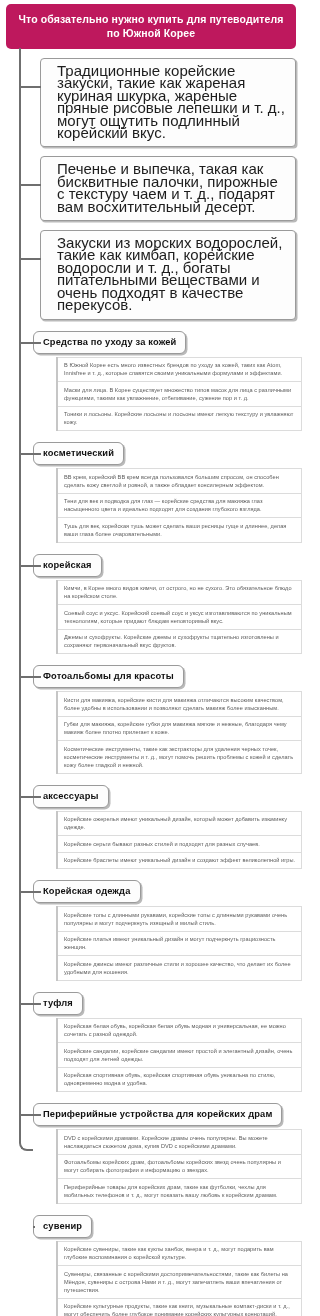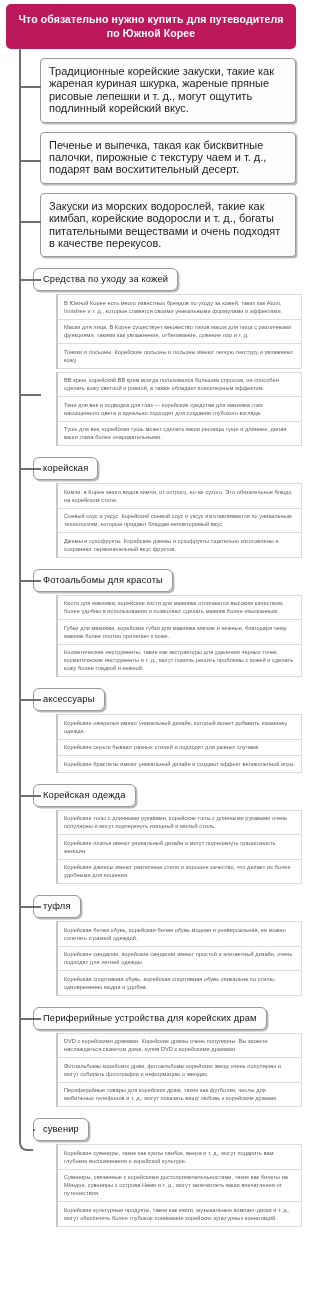--- a/index.html
+++ b/index.html
@@ -59,40 +59,41 @@
     background: #6f6f6f;
   }
 
   
   .leafbox {
     margin: 9px 14px 0 40px;
     border: 1px solid #9a9a9a;
     border-radius: 4px;
     background: #fdfdfd;
     box-shadow: 1.5px 1.5px 0 rgba(130,130,130,.55);
-    padding: 6px 7px 7px 8px;
-    font-size: 11px;
+    padding: 6px 7px 7px 16px;
+    font-size: 15px;
     line-height: 12.4px;
     color: #1d1d1d;
   }
 
   
   .cat {
     display: inline-block;
     margin: 11px 0 0 33px;
     border: 1px solid #9a9a9a;
     border-radius: 6px;
     background: #fdfdfd;
     box-shadow: 1.5px 1.5px 0 rgba(130,130,130,.55);
     padding: 4px 9px 5px 9px;
     font-size: 9.3px;
     line-height: 12px;
     color: #111;
     letter-spacing: .15px;
     white-space: nowrap;
+    font-weight: bold;
   }
 
   
   .substack {
     margin: 3px 8px 0 56px;
     border-left: 2px solid #c6c6c6;
     padding-left: 0;
   }
   .sub {
     border: 1px solid #dcdcdc;
@@ -127,21 +128,21 @@
       </div>
       <div class="branch">
         <div class="lead" style="top: 28px;"></div>
         <div class="leafbox">Закуски из морских водорослей, такие как кимбап, корейские водоросли и т. д., богаты питательными веществами и очень подходят в качестве перекусов.</div>
       </div>
       <div class="branch"><div class="lead" style="top: 22px;"></div><div class="cat">Средства по уходу за кожей</div><div class="substack">
           <div class="sub">В Южной Корее есть много известных брендов по уходу за кожей, таких как Atom, Innisfree и т. д., которые славятся своими уникальными формулами и эффектами.</div>
           <div class="sub">Маски для лица. В Корее существует множество типов масок для лица с различными функциями, такими как увлажнение, отбеливание, сужение пор и т. д.</div>
           <div class="sub">Тоники и лосьоны. Корейские лосьоны и лосьоны имеют легкую текстуру и увлажняют кожу.</div>
         </div></div>
-      <div class="branch"><div class="lead" style="top: 22px;"></div><div class="substack">
+      <div class="branch"><div class="lead" style="top: 22px;"></div><div class="cat">косметический</div><div class="substack">
           <div class="sub">BB крем, корейский BB крем всегда пользовался большим спросом, он способен сделать кожу светлой и ровной, а также обладает консилерным эффектом.</div>
           <div class="sub">Тени для век и подводка для глаз — корейские средства для макияжа глаз насыщенного цвета и идеально подходят для создания глубокого взгляда.</div>
           <div class="sub">Тушь для век, корейская тушь может сделать ваши ресницы гуще и длиннее, делая ваши глаза более очаровательными.</div>
         </div></div>
       <div class="branch"><div class="lead" style="top: 22px;"></div><div class="cat">корейская</div><div class="substack">
           <div class="sub">Кимчи, в Корее много видов кимчи, от острого, но не сухого. Это обязательное блюдо на корейском столе.</div>
           <div class="sub">Соевый соус и уксус. Корейский соевый соус и уксус изготавливаются по уникальным технологиям, которые придают блюдам неповторимый вкус.</div>
           <div class="sub">Джемы и сухофрукты. Корейские джемы и сухофрукты тщательно изготовлены и сохраняют первоначальный вкус фруктов.</div>
         </div></div>
       <div class="branch"><div class="lead" style="top: 22px;"></div><div class="cat">Фотоальбомы для красоты</div><div class="substack">

